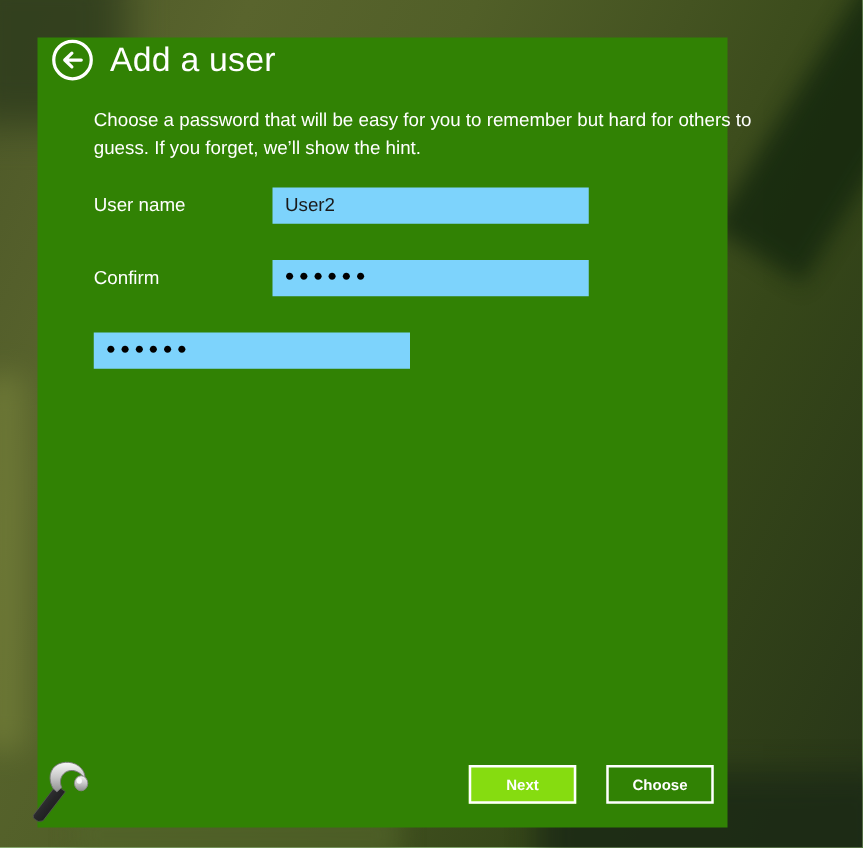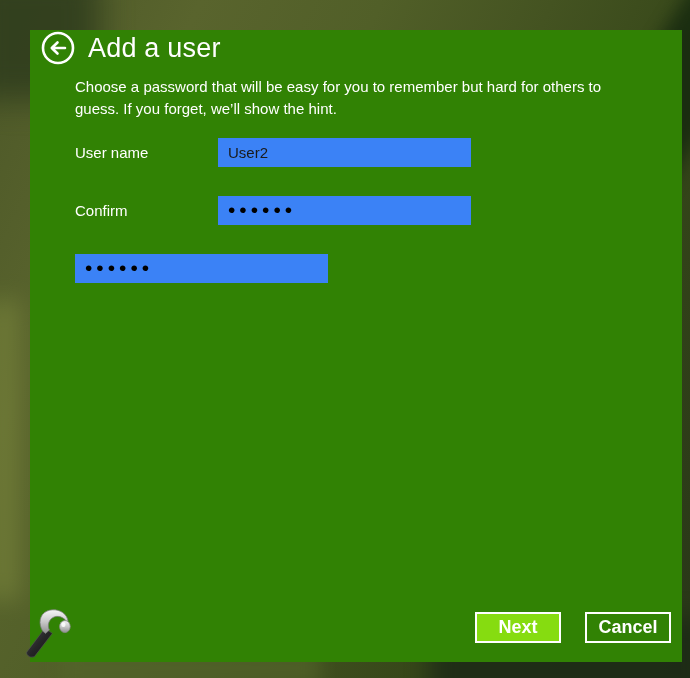--- a/index.html
+++ b/index.html
@@ -12,43 +12,43 @@
                #445321 55%, #364719 72%, #283618 100%);
   }
   .art{ position:absolute; pointer-events:none; }
   .art-dark-tl{ left:-30px; top:-30px; width:130px; height:130px; background:#2c3a1c; filter:blur(16px); opacity:.8; }
   .art-dark-streak{ right:-30px; top:-45px; width:85px; height:270px; background:#16290f; transform:rotate(32deg); filter:blur(9px); opacity:.85; }
   .art-light-left{ left:-14px; top:300px; width:34px; height:300px; background:#7f8a3e; filter:blur(12px); opacity:.55; }
   .art-bottom-light{ left:60px; bottom:-10px; width:260px; height:40px; background:#53652a; filter:blur(10px); opacity:.7; }
   .art-bottom-dark{ right:-20px; bottom:-25px; width:280px; height:85px; background:#1c2a16; filter:blur(12px); opacity:.85; }
 
   .dialog{
-    position:absolute; left:30px; top:30px; width:652px; height:632px;
+    position:absolute; left:30px; top:30px; width:552px; height:632px;
     background:#318204; color:#fff;
   }
 
   .header{
     position:absolute; top:1px; left:11px; height:34px;
     display:flex; align-items:center; gap:13px;
   }
   .back-btn{ width:34px; height:34px; display:block; cursor:pointer; background:none; border:none; padding:0; }
   .back-btn svg{ display:block; }
   .title{ font-size:27px; font-weight:400; color:#fff; letter-spacing:.2px; white-space:nowrap; }
 
   .description{
-    position:absolute; top:46px; left:45px; width:560px;
+    position:absolute; top:56px; left:45px; width:560px;
     font-size:15px; line-height:22px; color:#fff;
   }
 
-  .form{ position:absolute; top:108px; left:45px; }
+  .form{ position:absolute; top:120px; left:45px; }
   .row{ display:flex; align-items:center; height:29px; margin-bottom:29px; }
   .row-label{ width:143px; font-size:15px; color:#fff; }
   .field{
     position:relative; width:253px; height:29px;
-    background:#3b82f6; border:none;
+    background:#7dd3fc; border:none;
   }
   .field-text{
     display:block; width:100%; height:29px; line-height:29px;
     padding:0 26px 0 10px; font-size:15px; color:#1a1a1a;
     white-space:nowrap; overflow:hidden;
   }
   .field-text.masked{
     font-size:21px; letter-spacing:4px; color:#000; line-height:27px;
   }
   .field.focused{ background:#ffffff; }
@@ -61,21 +61,21 @@
     background:none; border:none; cursor:pointer;
     font-size:17px; font-weight:700; color:#000; line-height:29px; text-align:center;
     font-family:"Liberation Sans", sans-serif;
   }
 
   .footer{
     position:absolute; right:11px; bottom:19px; display:flex; gap:24px;
   }
   .btn{
     width:86px; height:31px; border:2px solid #ffffff;
-    font-size:18px; font-weight:700; color:#ffffff;
+    font-size:12px; font-weight:700; color:#ffffff;
     font-family:"Liberation Sans", sans-serif; cursor:pointer;
     display:flex; align-items:center; justify-content:center;
   }
   .btn-next{ background:#86dc10; }
   .btn-cancel{ background:transparent; }
 
   .hammer{ position:absolute; left:15px; top:599px; width:62px; height:62px; }
 </style>
 </head>
 <body>
@@ -123,21 +123,21 @@
         <div class="field">
           <span class="field-text masked">••••••</span>
         </div>
       </div>
 
 
     </div>
 
     <div class="footer">
       <button class="btn btn-next">Next</button>
-      <button class="btn btn-cancel">Cancel</button>
+      <button class="btn btn-cancel">Choose</button>
     </div>
 
   </div>
 
   <div class="hammer">
     <svg width="62" height="62" viewBox="0 0 64 64">
       <defs>
         <linearGradient id="metal" x1="0" y1="0" x2="0" y2="1">
           <stop offset="0" stop-color="#f6f6f6"></stop>
           <stop offset="0.5" stop-color="#c9c9c9"></stop>

